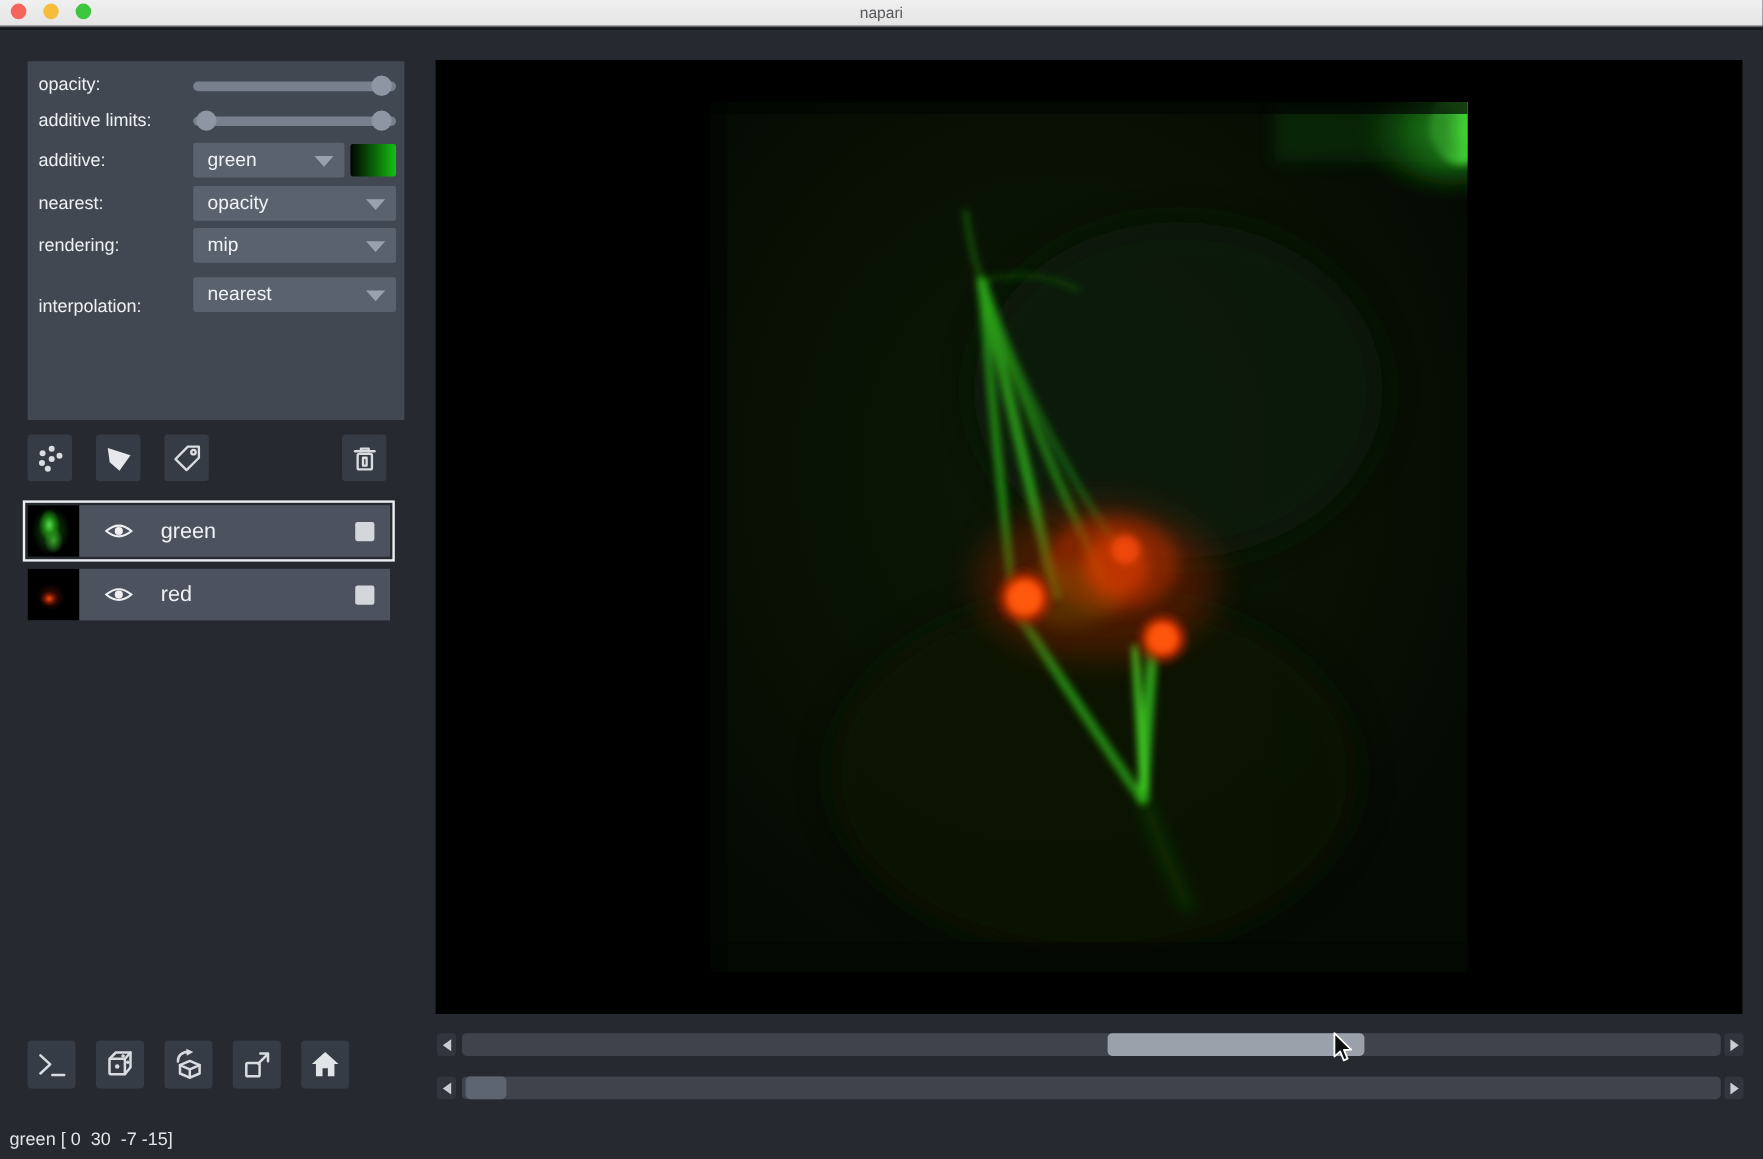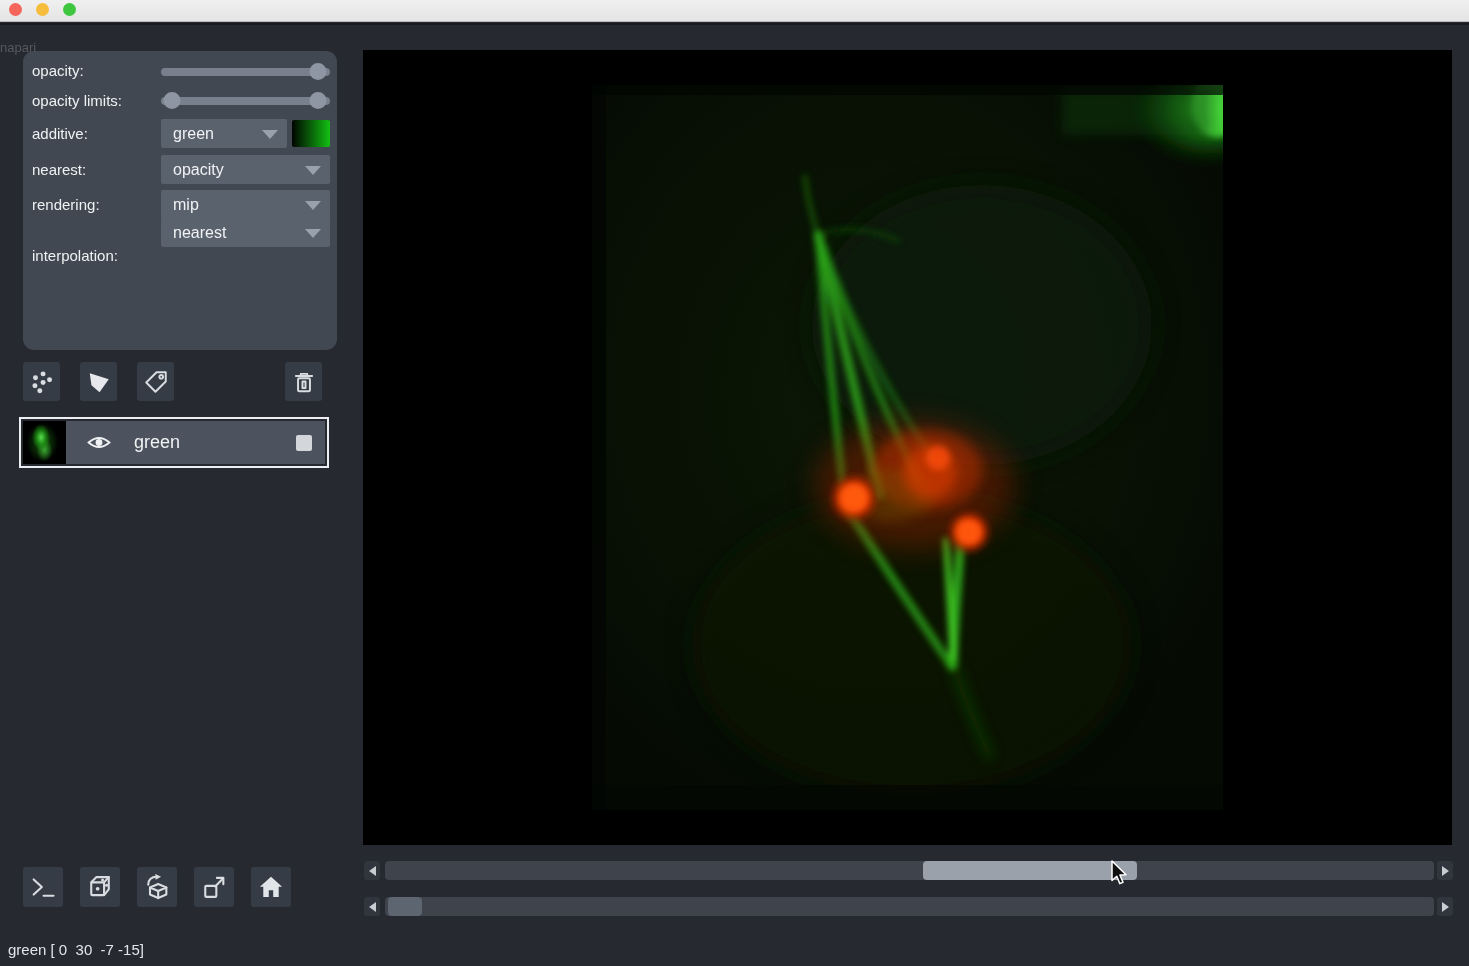--- a/index.html
+++ b/index.html
@@ -3,31 +3,31 @@
 <meta charset="utf-8">
 <style>
   * { margin:0; padding:0; box-sizing:border-box; }
   html,body { width:1469px; height:966px; }
   body { font-family:"Liberation Sans", sans-serif; background:#262930; overflow:hidden; }
   .app { position:relative; width:1469px; height:966px; background:#262930; }
 
   
   .titlebar { position:absolute; top:0; left:0; width:100%; height:22px;
     background:linear-gradient(#f0f0f0,#e4e4e4); border-bottom:1px solid #b9b9b9; z-index:40; }
-  .titlebar-title { position:absolute; left:0; right:0; top:0; 
-    line-height:22px; font-size:13px; color:#56585b;margin-top:37px; }
+  .titlebar-title { position:absolute; left:0; right:0; top:0; text-align:center;
+    line-height:22px; font-size:13px; color:#56585b; }
   .tl { position:absolute; top:3px; width:13px; height:13px; border-radius:50%; }
   .tl.close { left:9px; }
   .tl.min   { left:36px; }
   .tl.zoom  { left:63px; }
   .titlebar-seam { position:absolute; top:23px; left:0; width:100%; height:2px; background:#17191d; }
 
   
   .layer-controls { position:absolute; left:23px; top:51px; width:314px; height:299px;
-    background:#414851; border-radius:11px; }
+    background:#414851; border-radius:1px; }
   .ctl-label { position:absolute; left:9px; color:#eef1f3; font-size:15px; }
   .slider { position:absolute; left:138px; width:169px; height:17px; }
   .slider-rail { position:absolute; left:0; right:0; top:5px; height:8px; border-radius:4px; background:#77808c; }
   .slider-handle { position:absolute; top:0; width:17px; height:17px; border-radius:50%;
     background:#8d96a2; transform:translateX(-50%); }
   .dd { position:absolute; left:138px; width:169px; height:29px; background:#5a626e;
     border-radius:2px; color:#f0f2f4; font-size:16px; line-height:29px; padding-left:12px; }
   .dd-arrow { position:absolute; right:9px; top:11px; width:0; height:0;
     border-left:8px solid transparent; border-right:8px solid transparent; border-top:9px solid #99a1ac; }
   .cmap-swatch { position:absolute; left:269px; width:38px; height:27px; border-radius:2px;
@@ -94,21 +94,21 @@
   </div>
   <div class="titlebar-seam"></div>
 
   <div class="layer-controls">
     <div class="ctl-label" style="top:11px">opacity:</div>
     <div class="slider" style="top:12px">
       <div class="slider-rail"></div>
       <div class="slider-handle" style="left: 93%;"></div>
     </div>
 
-    <div class="ctl-label" style="top:41px">opacity limits:</div>
+    <div class="ctl-label" style="top:41px">additive limits:</div>
     <div class="slider" style="top:41px">
       <div class="slider-rail"></div>
       <div class="slider-handle" style="left: 6.5%;"></div>
       <div class="slider-handle" style="left: 93%;"></div>
     </div>
 
     <div class="ctl-label" style="top:74px">additive:</div>
     <div class="dd" style="top:68px;width:126px">
       <span>green</span>
       <div class="dd-arrow"></div>
@@ -121,21 +121,21 @@
       <div class="dd-arrow"></div>
     </div>
 
     <div class="ctl-label" style="top:145px">rendering:</div>
     <div class="dd" style="top:139px">
       <span>mip</span>
       <div class="dd-arrow"></div>
     </div>
 
     <div class="ctl-label" style="top:196px">interpolation:</div>
-    <div class="dd" style="top:167px">
+    <div class="dd" style="top:180px">
       <span>nearest</span>
       <div class="dd-arrow"></div>
     </div>
   </div>
 
   <div class="lbtn" style="left:23px">
     <svg width="26" height="26" viewBox="0 0 24 24">
       <g fill="#d9dce0">
         <circle cx="6" cy="8" r="2.3"></circle>
           <circle cx="13" cy="4.5" r="2.3"></circle>
@@ -173,20 +173,29 @@
   <div class="layer-row selected" style="top:421px">
     <div class="thumb green-thumb"></div>
     <svg class="eye" width="24" height="15" viewBox="0 0 24 15">
       <path d="M1.5 7.5 Q12 -1.5 22.5 7.5 Q12 16.5 1.5 7.5 Z" fill="none" stroke="#eef0f2" stroke-width="1.7"></path>
       <circle cx="12" cy="7.5" r="3.4" fill="#eef0f2"></circle>
     </svg>
     <span class="layer-name">green</span>
     <div class="layer-check"></div>
   </div>
 
+  <div class="layer-row" style="top:474px">
+    <div class="thumb red-thumb"></div>
+    <svg class="eye" width="24" height="15" viewBox="0 0 24 15">
+      <path d="M1.5 7.5 Q12 -1.5 22.5 7.5 Q12 16.5 1.5 7.5 Z" fill="none" stroke="#eef0f2" stroke-width="1.7"></path>
+      <circle cx="12" cy="7.5" r="3.4" fill="#eef0f2"></circle>
+    </svg>
+    <span class="layer-name">red</span>
+    <div class="layer-check"></div>
+  </div>
 
   <div class="vbtn" style="left:23px">
     <svg width="28" height="28" viewBox="0 0 24 24">
       <g class="stroke-ico" stroke-width="2.6">
         <polyline points="4,5.5 11,12 4,18.5"></polyline>
         <line x1="12.5" y1="19.5" x2="21" y2="19.5"></line>
       </g>
     </svg>
   </div>
   <div class="vbtn" style="left:80px">

